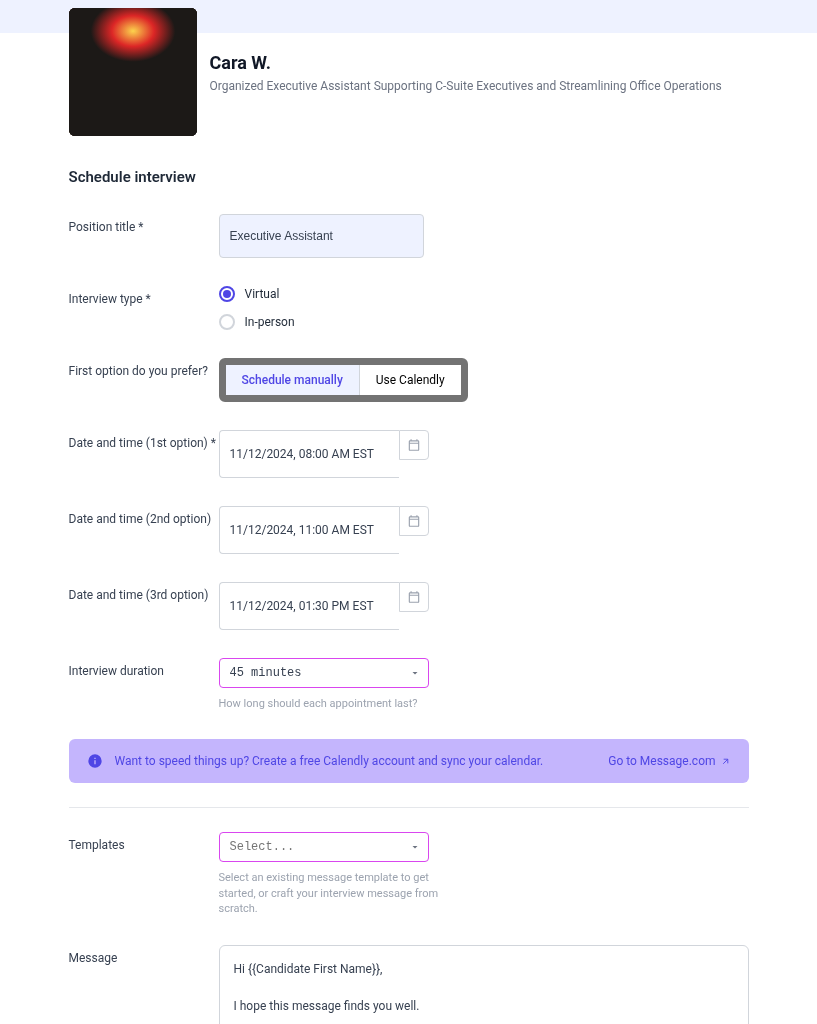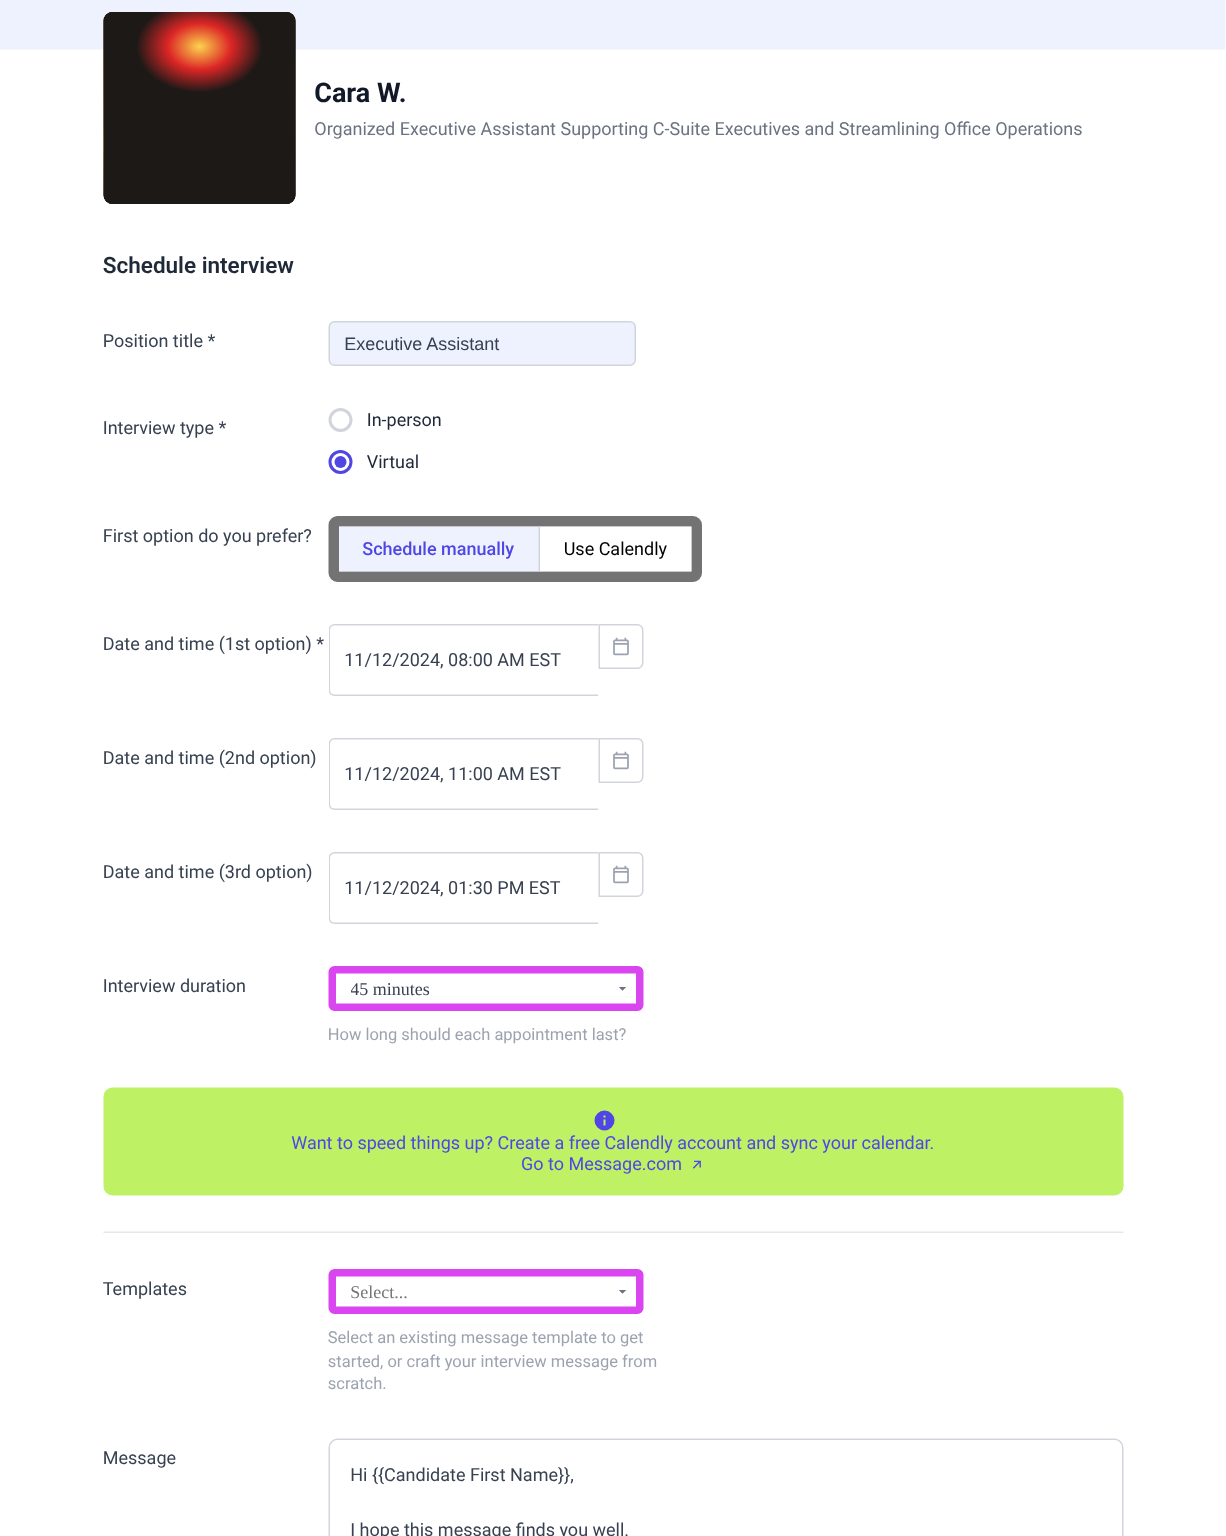--- a/index.html
+++ b/index.html
@@ -70,21 +70,21 @@
       flex-shrink: 0;
       font-size: 12px;
       color: #374151;
       padding-top: 6px;
     }
     .form-control {
       flex: 1;
     }
     .text-input {
       width: 205px;
-      height: 30px;
+      height: 44px;
       padding: 0 10px;
       border: 1px solid #d1d5db;
       border-radius: 4px;
       background: #eef2ff;
       font-size: 12px;
       color: #374151;
     }
     .radio-group {
       display: flex;
       flex-direction: column;
@@ -171,26 +171,26 @@
       fill: #9ca3af;
     }
     .select-wrap {
       position: relative;
       width: 210px;
     }
     .select-input {
       width: 100%;
       height: 30px;
       padding: 0 28px 0 10px;
-      border: 5px solid #d946ef;
+      border: 1px solid #d946ef;
       border-radius: 4px;
       font-size: 12px;
       color: #374151;
       background: #fff;
-      font-family: Liberation Serif, serif;
+      font-family: Liberation Mono, monospace;
       appearance: none;
       cursor: pointer;
     }
     .select-input.placeholder { color: #9ca3af; }
     .chevron {
       position: absolute;
       right: 8px;
       top: 50%;
       transform: translateY(-50%);
       width: 12px;
@@ -199,27 +199,26 @@
       pointer-events: none;
     }
     .help-text {
       font-size: 11px;
       color: #9ca3af;
       margin-top: 8px;
       max-width: 240px;
       line-height: 1.4;
     }
     .callout {
-      background: #bef264;
+      background: #c4b5fd;
       border-radius: 6px;
       padding: 14px 18px;
       display: flex;
       align-items: center;
       margin: 18px 0 24px;
-      flex-direction: column;
     }
     .callout-icon {
       width: 16px;
       height: 16px;
       fill: #4f46e5;
       margin-right: 12px;
       flex-shrink: 0;
     }
     .callout-text {
       font-size: 12px;
@@ -281,26 +280,26 @@
     <div class="form-label">Position title *</div>
     <div class="form-control">
       <input class="text-input" type="text" value="Executive Assistant" style="">
     </div>
   </div>
 
   <div class="form-row">
     <div class="form-label">Interview type *</div>
     <div class="form-control radio-group">
       <label class="radio-item">
+        <span class="radio-circle selected"></span>
+        <span>Virtual</span>
+      </label>
+      <label class="radio-item">
         <span class="radio-circle"></span>
         <span>In-person</span>
-      </label>
-      <label class="radio-item">
-        <span class="radio-circle selected"></span>
-        <span>Virtual</span>
       </label>
     </div>
   </div>
 
   <div class="form-row">
     <div class="form-label">First option do you prefer?</div>
     <div class="form-control">
       <div class="segmented">
         <button class="segmented-btn active">Schedule manually</button>
         <button class="segmented-btn">Use Calendly</button>

